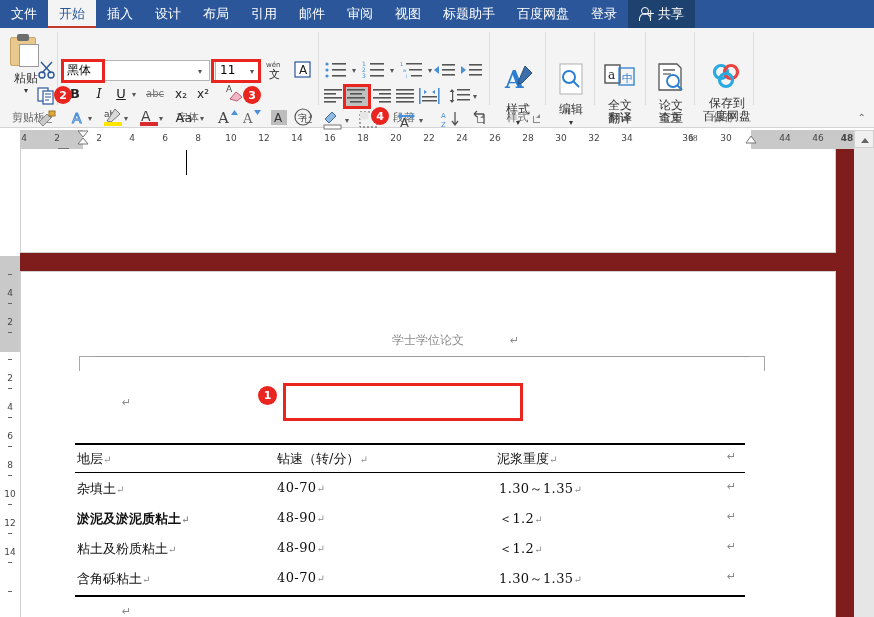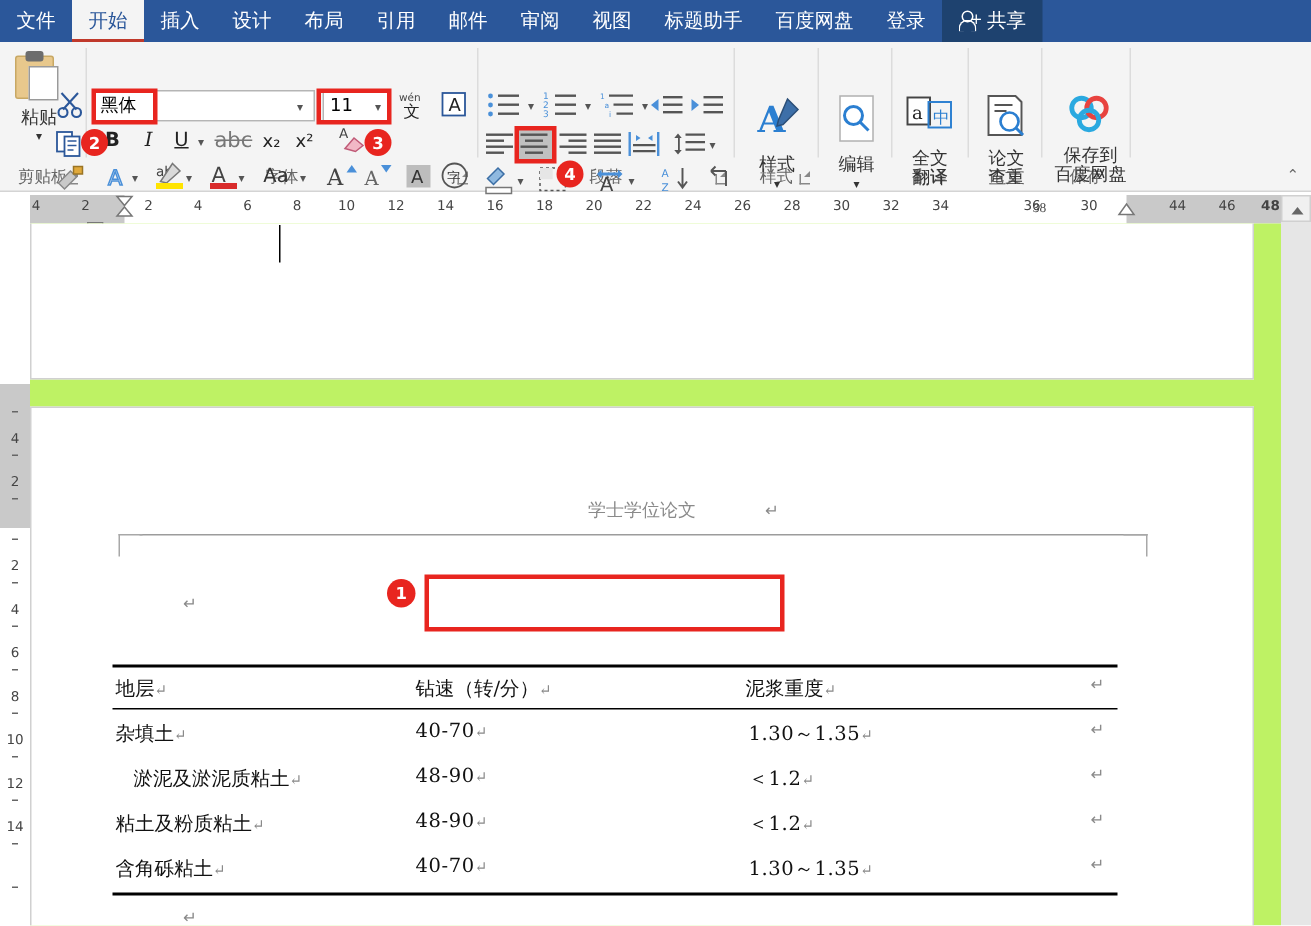--- a/index.html
+++ b/index.html
@@ -146,21 +146,21 @@
     position:absolute; left:0; top:130px; width:20px;height:19px; background:#ffffff;
   }
   .tabstopL{
     position:absolute; left:6px; top:135px; width:8px; height:9px;
     border-left:2px solid #555; border-bottom:2px solid #555;
   }
 
   
   .docarea{
     position:absolute; left:20px; top:149px; width:834px; height:468px;
-    background:#bef264; overflow:hidden;
+    background:#7f1d1d; overflow:hidden;
   }
   .page{
     position:absolute; left:0px; background:#ffffff; border:1px solid #d0d0d0;
     width:816px;
   }
   .scrollbar{
     position:absolute; right:0; top:130px; width:20px; height:487px; background:#e6e6e6;
   }
   .sb-up{
     position:absolute; left:0; top:0; width:20px; height:18px; background:#f0f0f0;
@@ -325,21 +325,21 @@
       <svg width="22" height="22" viewBox="0 0 22 22">
         <rect x="4" y="3" width="15" height="15" fill="#fff" stroke="#2b579a" stroke-width="1.2"></rect>
         <text x="8" y="15" font-size="12" fill="#222" font-family="DejaVu Sans">A</text>
       </svg>
     </div>
 
     <div class="fbtn" style="left:68px; top:56px; width:14px; font-weight:bold;"><span>B</span></div>
     <div class="fbtn" style="left:92px; top:56px; width:14px; font-style:italic; font-family:'DejaVu Serif',serif;"><span>I</span></div>
     <div class="fbtn" style="left:114px; top:56px; width:14px; text-decoration:underline;"><span>U</span></div>
     <div class="cmbcar" style="left:132px; top:62px">▾</div>
-    <div class="fbtn" style="left:143px; top:56px; width:24px; font-size:14px; color:#777; text-decoration:line-through;text-align:center;"><span>abc</span></div>
+    <div class="fbtn" style="left:143px; top:56px; width:24px; font-size:10px; color:#777; text-decoration:line-through;text-align:center;"><span>abc</span></div>
     <div class="fbtn" style="left:172px; top:56px; width:18px; font-size:12px;"><span>x₂</span></div>
     <div class="fbtn" style="left:194px; top:56px; width:18px; font-size:12px;"><span>x²</span></div>
 
     <div class="mini" style="left:225px; top:54px">
       <svg width="22" height="22" viewBox="0 0 22 22">
         <text x="1" y="10" font-size="9" fill="#444" font-family="DejaVu Sans">A</text>
         <path d="M5 17 L11 10 L17 15 L12 19 Z" fill="#f2b8c6" stroke="#c05a77" stroke-width="1"></path>
       </svg>
     </div>
 
@@ -697,21 +697,21 @@
       <div class="cell" style="left:56px; top:178px;"><span>地层</span><span class="pm">↵</span></div>
       <div class="cell" style="left:256px; top:178px;"><span>钻速（转/分）</span><span class="pm">↵</span></div>
       <div class="cell" style="left:476px; top:178px;"><span>泥浆重度</span><span class="pm">↵</span></div>
       <span class="pmark" style="left:706px; top:178px;">↵</span>
 
       <div class="cell" style="left:56px; top:208px;"><span>杂填土</span><span class="pm">↵</span></div>
       <div class="cell cellnum" style="left:256px; top:208px;"><span>40-70</span><span class="pm">↵</span></div>
       <div class="cell cellnum" style="left:478px; top:208px;"><span>1.30～1.35</span><span class="pm">↵</span></div>
       <span class="pmark" style="left:706px; top:208px;">↵</span>
 
-      <div class="cell" style="left:68px; top:238px;"><span>淤泥及淤泥质粘土</span><span class="pm">↵</span></div>
+      <div class="cell" style="left:56px; top:238px;font-weight:bold;"><span>淤泥及淤泥质粘土</span><span class="pm">↵</span></div>
       <div class="cell cellnum" style="left:256px; top:238px;"><span>48-90</span><span class="pm">↵</span></div>
       <div class="cell cellnum" style="left:478px; top:238px;"><span>＜1.2</span><span class="pm">↵</span></div>
       <span class="pmark" style="left:706px; top:238px;">↵</span>
 
       <div class="cell" style="left:56px; top:268px;"><span>粘土及粉质粘土</span><span class="pm">↵</span></div>
       <div class="cell cellnum" style="left:256px; top:268px;"><span>48-90</span><span class="pm">↵</span></div>
       <div class="cell cellnum" style="left:478px; top:268px;"><span>＜1.2</span><span class="pm">↵</span></div>
       <span class="pmark" style="left:706px; top:268px;">↵</span>
 
       <div class="cell" style="left:56px; top:298px;"><span>含角砾粘土</span><span class="pm">↵</span></div>

